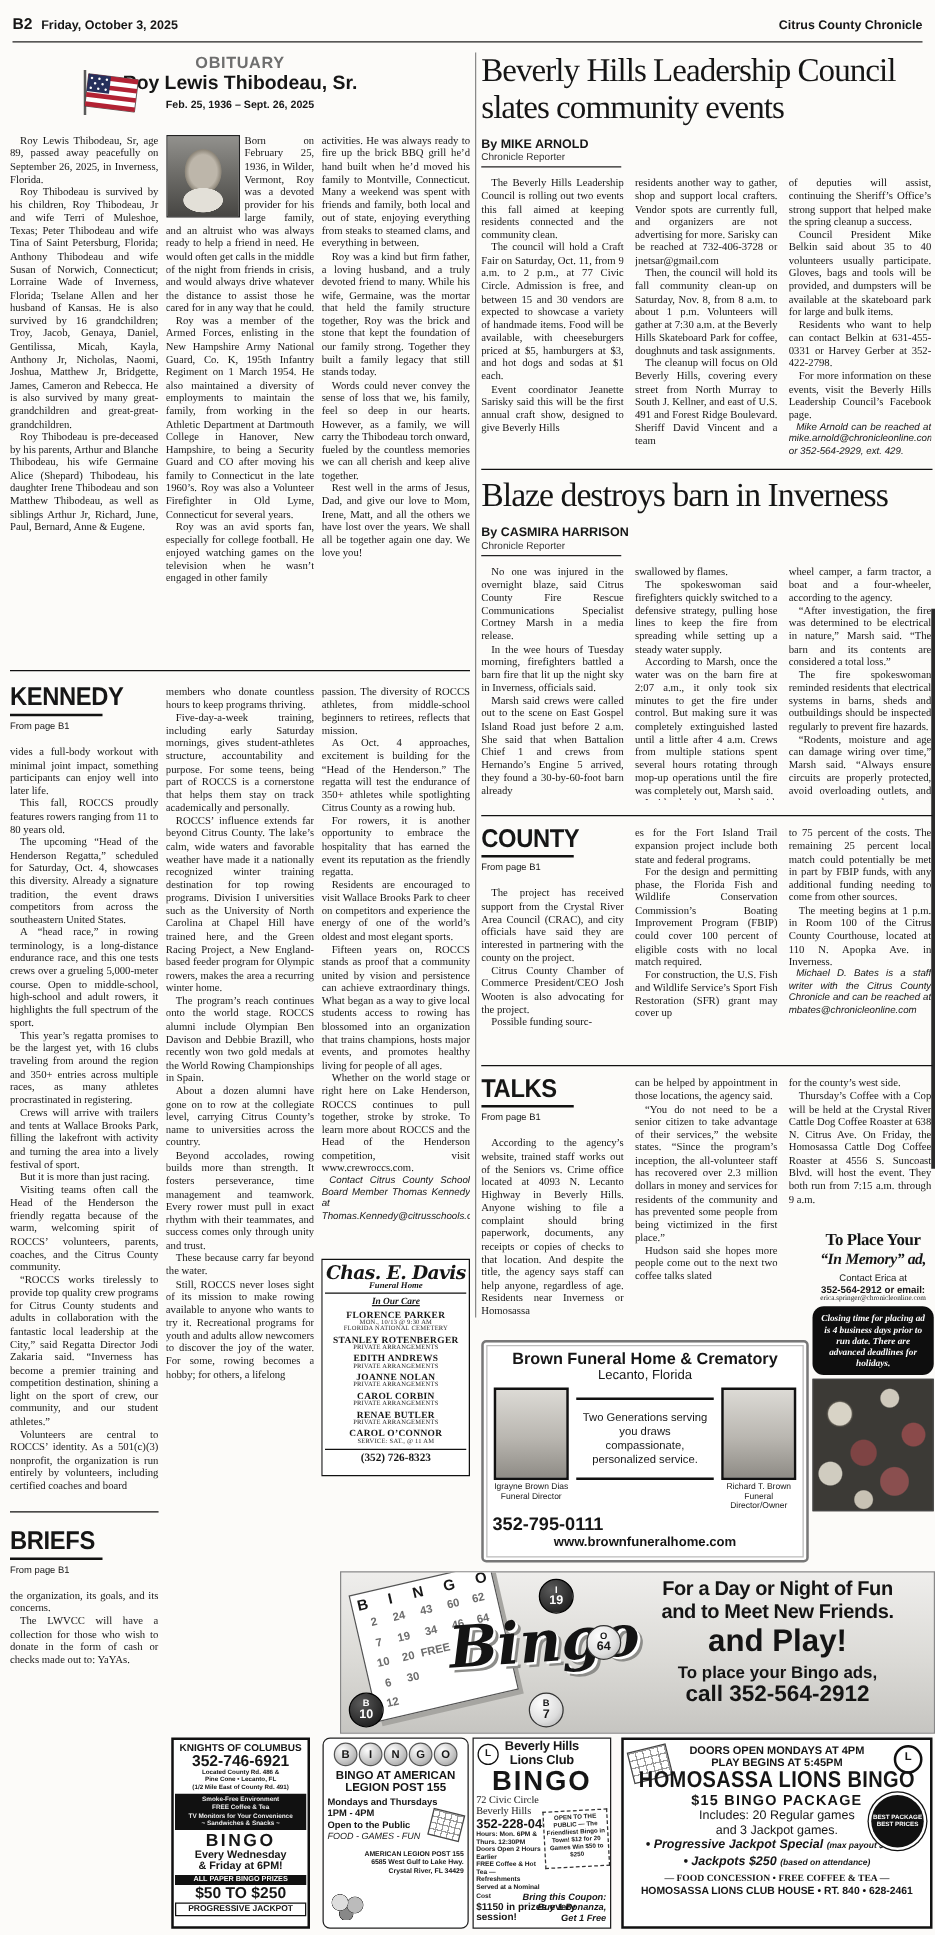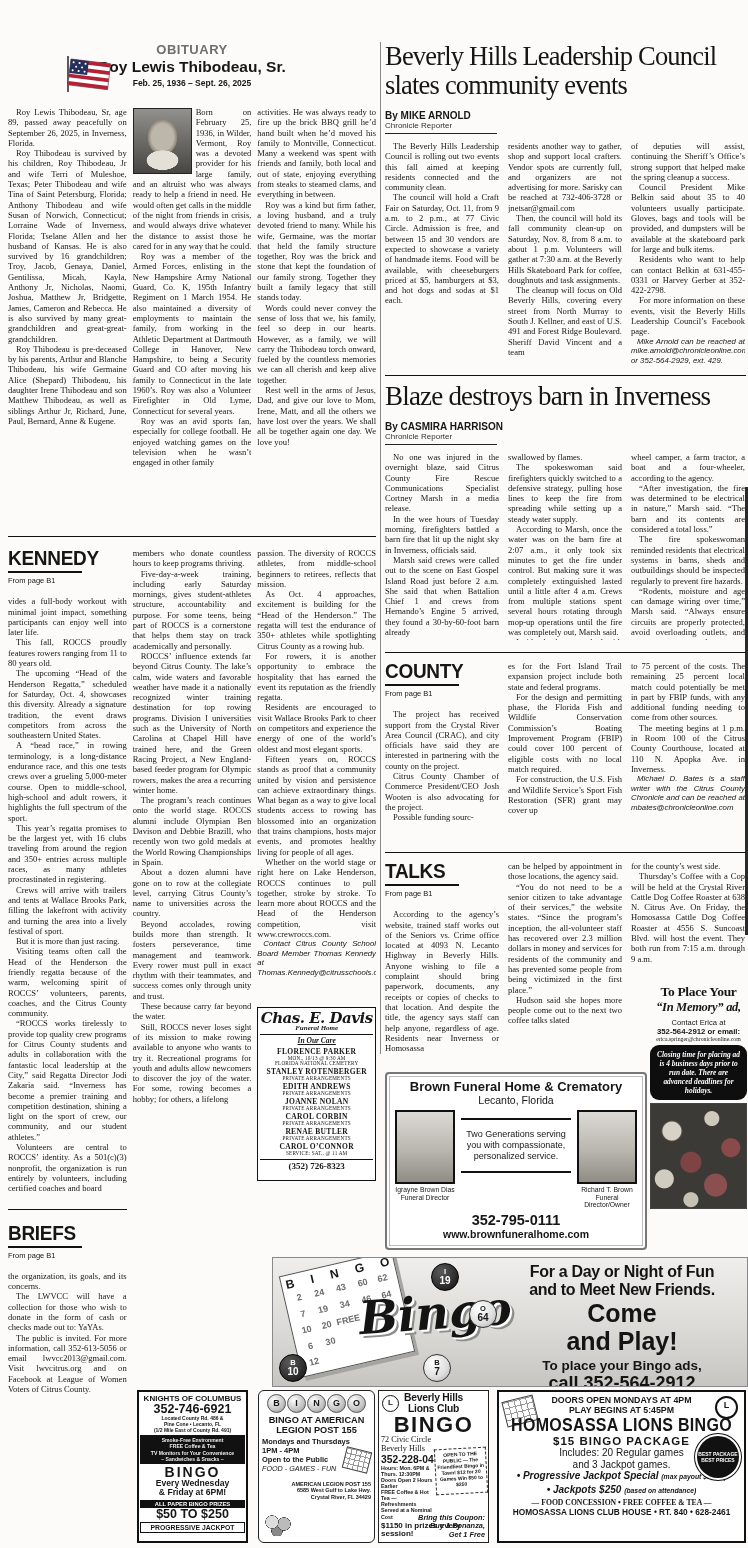--- a/index.html
+++ b/index.html
@@ -76,21 +76,21 @@
 
   
   .brown{position:absolute;left:385px;top:1072px;width:262px;height:178px;border:2px solid #777;border-radius:4px;background:#fff;box-shadow:inset 0 0 0 2px #fff,inset 0 0 0 3px #bbb;padding:5px 7px;font-family:"Liberation Sans",sans-serif;text-align:center;box-sizing:border-box}
   .brown-title{font-size:13px;font-weight:800}
   .brown-loc{font-size:10.5px}
   .brown-mid{display:flex;align-items:flex-start;gap:5px;margin-top:4px}
   .bcolL,.bcolR{width:62px}
   .bphoto{width:56px;height:70px;border:2px solid #111;margin:0 auto;background:linear-gradient(180deg,#dcdad5 0%,#b9b6b0 55%,#8f8c86 100%)}
   .bcap{font-size:6.8px;line-height:7.6px;margin-top:2px}
   .btag{flex:1;font-size:9px;line-height:11px;border-top:2px solid #111;border-bottom:2px solid #111;padding:9px 2px;margin-top:8px}
-  .brown-row{display:flex;justify-content:center;align-items:baseline;gap:10px;margin-top:3px}
+  .brown-row{display:flex;align-items:baseline;gap:10px;margin-top:3px}
   .brown-phone{font-size:14.5px;font-weight:800}
   .brown-web{font-size:10.5px;font-weight:800}
 
   
   .memory{position:absolute;left:650px;top:984px;width:97px;height:272px;text-align:center}
   .mem-l1{font-size:13.5px;font-weight:bold;letter-spacing:-.3px}
   .mem-l2{font-size:12.5px;font-weight:bold;font-style:italic;letter-spacing:-.3px}
   .mem-contact{font-family:"Liberation Sans",sans-serif;font-size:7.6px;margin-top:3px}
   .mem-phone{font-family:"Liberation Sans",sans-serif;font-size:7.8px;font-weight:bold}
   .mem-email{font-size:5.8px}
@@ -171,20 +171,26 @@
   .hm-foot{font-size:8.3px;font-weight:800}
   .hm-burst{position:absolute;right:5px;top:44px;width:42px;height:42px;background:#111;color:#fff;font-size:5px;font-weight:800;line-height:6.2px;display:flex;align-items:center;justify-content:center;text-align:center;border-radius:50%;box-shadow:0 0 0 2px #fff,0 0 0 3px #111}
   .hm-lions{position:absolute;right:6px;top:4px;width:19px;height:19px;border-radius:50%;border:2px solid #111;text-align:center;font-weight:800;font-size:9px;line-height:15px;background:#fff}
   .hm-card{position:absolute;left:5px;top:6px;width:30px;height:24px;background:#fff;border:1px solid #444;transform:rotate(-14deg);background-image:repeating-linear-gradient(0deg,transparent 0 5px,#999 5px 6px),repeating-linear-gradient(90deg,transparent 0 5px,#999 5px 6px)}
 </style>
 </head>
 <body>
 
 <div class="page">
 
+  <div class="masthead">
+    <div>
+      <span class="pgnum">B2</span><span>Friday, October 3, 2025</span>
+    </div>
+    <div>Citrus County Chronicle</div>
+  </div>
 
   <div class="vdiv"></div>
   <div class="edge-strip"></div>
 
   <section class="obit">
     <div class="obit-head">
       <svg class="flag" width="50" height="38" viewBox="0 0 50 38">
         <rect x="1" y="1" width="2" height="36" fill="#5a5a5a"></rect>
         <g transform="translate(5,4) rotate(7)">
           <rect width="40" height="26" fill="#fff" stroke="#333" stroke-width="0.6"></rect>
@@ -249,21 +255,20 @@
           <p>“ROCCS works tirelessly to provide top quality crew programs for Citrus County students and adults in collaboration with the fantastic local leadership at the City,” said Regatta Director Jodi Zakaria said. “Inverness has become a premier training and competition destination, shining a light on the sport of crew, our community, and our student athletes.”</p>
           <p>Volunteers are central to ROCCS’ identity. As a 501(c)(3) nonprofit, the organization is run entirely by volunteers, including certified coaches and board</p>
         </div>
       <div class="mini-rule"></div>
       <div class="jump-title">BRIEFS</div>
       <div class="jump-rule"></div>
       <div class="jump-from">From page B1</div>
       <div>
           <p class="cont">the organization, its goals, and its concerns.</p>
           <p>The LWVCC will have a collection for those who wish to donate in the form of cash or checks made out to: YaYAs.</p>
-          <p>The public is invited. For more information, call 352-613-5056 or email lwvcc2013@gmail.com. Visit lwvcitrus.org and on Facebook at League of Women Voters of Citrus County.</p>
         </div>
     </div>
     <div class="col">
         <p class="cont">members who donate countless hours to keep programs thriving.</p>
         <p>Five-day-a-week training, including early Saturday mornings, gives student-athletes structure, accountability and purpose. For some teens, being part of ROCCS is a cornerstone that helps them stay on track academically and personally.</p>
         <p>ROCCS’ influence extends far beyond Citrus County. The lake’s calm, wide waters and favorable weather have made it a nationally recognized winter training destination for top rowing programs. Division I universities such as the University of North Carolina at Chapel Hill have trained here, and the Green Racing Project, a New England-based feeder program for Olympic rowers, makes the area a recurring winter home.</p>
         <p>The program’s reach continues onto the world stage. ROCCS alumni include Olympian Ben Davison and Debbie Brazill, who recently won two gold medals at the World Rowing Championships in Spain.</p>
         <p>About a dozen alumni have gone on to row at the collegiate level, carrying Citrus County’s name to universities across the country.</p>
         <p>Beyond accolades, rowing builds more than strength. It fosters perseverance, time management and teamwork. Every rower must pull in exact rhythm with their teammates, and success comes only through unity and trust.</p>
         <p>These because carry far beyond the water.</p>
@@ -324,20 +329,21 @@
     <div class="headline">Beverly Hills Leadership Council slates community events</div>
     <div class="byline">
       <div class="by-name">By MIKE ARNOLD</div>
       <div class="by-role">Chronicle Reporter</div>
       <div class="by-rule"></div>
     </div>
     <div class="art-cols">
       <div class="col">
           <p>The Beverly Hills Leadership Council is rolling out two events this fall aimed at keeping residents connected and the community clean.</p>
           <p>The council will hold a Craft Fair on Saturday, Oct. 11, from 9 a.m. to 2 p.m., at 77 Civic Circle. Admission is free, and between 15 and 30 vendors are expected to showcase a variety of handmade items. Food will be available, with cheeseburgers priced at $5, hamburgers at $3, and hot dogs and sodas at $1 each.</p>
+          <p>Event coordinator Jeanette Sarisky said this will be the first annual craft show, designed to give Beverly Hills</p>
         </div>
       <div class="col">
           <p class="cont">residents another way to gather, shop and support local crafters. Vendor spots are currently full, and organizers are not advertising for more. Sarisky can be reached at 732-406-3728 or jnetsar@gmail.com</p>
           <p>Then, the council will hold its fall community clean-up on Saturday, Nov. 8, from 8 a.m. to about 1 p.m. Volunteers will gather at 7:30 a.m. at the Beverly Hills Skateboard Park for coffee, doughnuts and task assignments.</p>
           <p>The cleanup will focus on Old Beverly Hills, covering every street from North Murray to South J. Kellner, and east of U.S. 491 and Forest Ridge Boulevard. Sheriff David Vincent and a team</p>
         </div>
       <div class="col">
           <p class="cont">of deputies will assist, continuing the Sheriff’s Office’s strong support that helped make the spring cleanup a success.</p>
           <p>Council President Mike Belkin said about 35 to 40 volunteers usually participate. Gloves, bags and tools will be provided, and dumpsters will be available at the skateboard park for large and bulk items.</p>
           <p>Residents who want to help can contact Belkin at 631-455-0331 or Harvey Gerber at 352-422-2798.</p>
@@ -423,21 +429,21 @@
   </section>
 
   <div class="brown">
     <div class="brown-title">Brown Funeral Home &amp; Crematory</div>
     <div class="brown-loc">Lecanto, Florida</div>
     <div class="brown-mid">
       <div class="bcolL">
         <div class="bphoto"></div>
         <div class="bcap"><span>Igrayne Brown Dias</span><br><span>Funeral Director</span></div>
       </div>
-      <div class="btag">Two Generations serving you with compassionate, personalized service.</div>
+      <div class="btag">Two Generations serving you draws compassionate, personalized service.</div>
       <div class="bcolR">
         <div class="bphoto"></div>
         <div class="bcap"><span>Richard T. Brown</span><br><span>Funeral Director/Owner</span></div>
       </div>
     </div>
     <div class="brown-row">
       <span class="brown-phone">352-795-0111</span>
     </div>
     <div class="brown-web">www.brownfuneralhome.com</div>
   </div>
@@ -506,21 +512,20 @@
           </span>
           <span class="ball dark p4">
             <b class="bl">B</b>
             <span class="bn">10</span>
           </span>
         </div>
     </div>
     <div class="bga-right">
       <div class="bga-h">For a Day or Night of Fun</div>
       <div class="bga-h">and to Meet New Friends.</div>
-      <div class="bga-come">Come</div>
       <div class="bga-come">and Play!</div>
       <div class="bga-sub">To place your Bingo ads,</div>
       <div class="bga-call">call 352-564-2912</div>
     </div>
   </div>
 
   <div class="bad knights">
     <div class="kn-title">KNIGHTS OF COLUMBUS</div>
     <div class="kn-phone">352-746-6921</div>
     <div>

